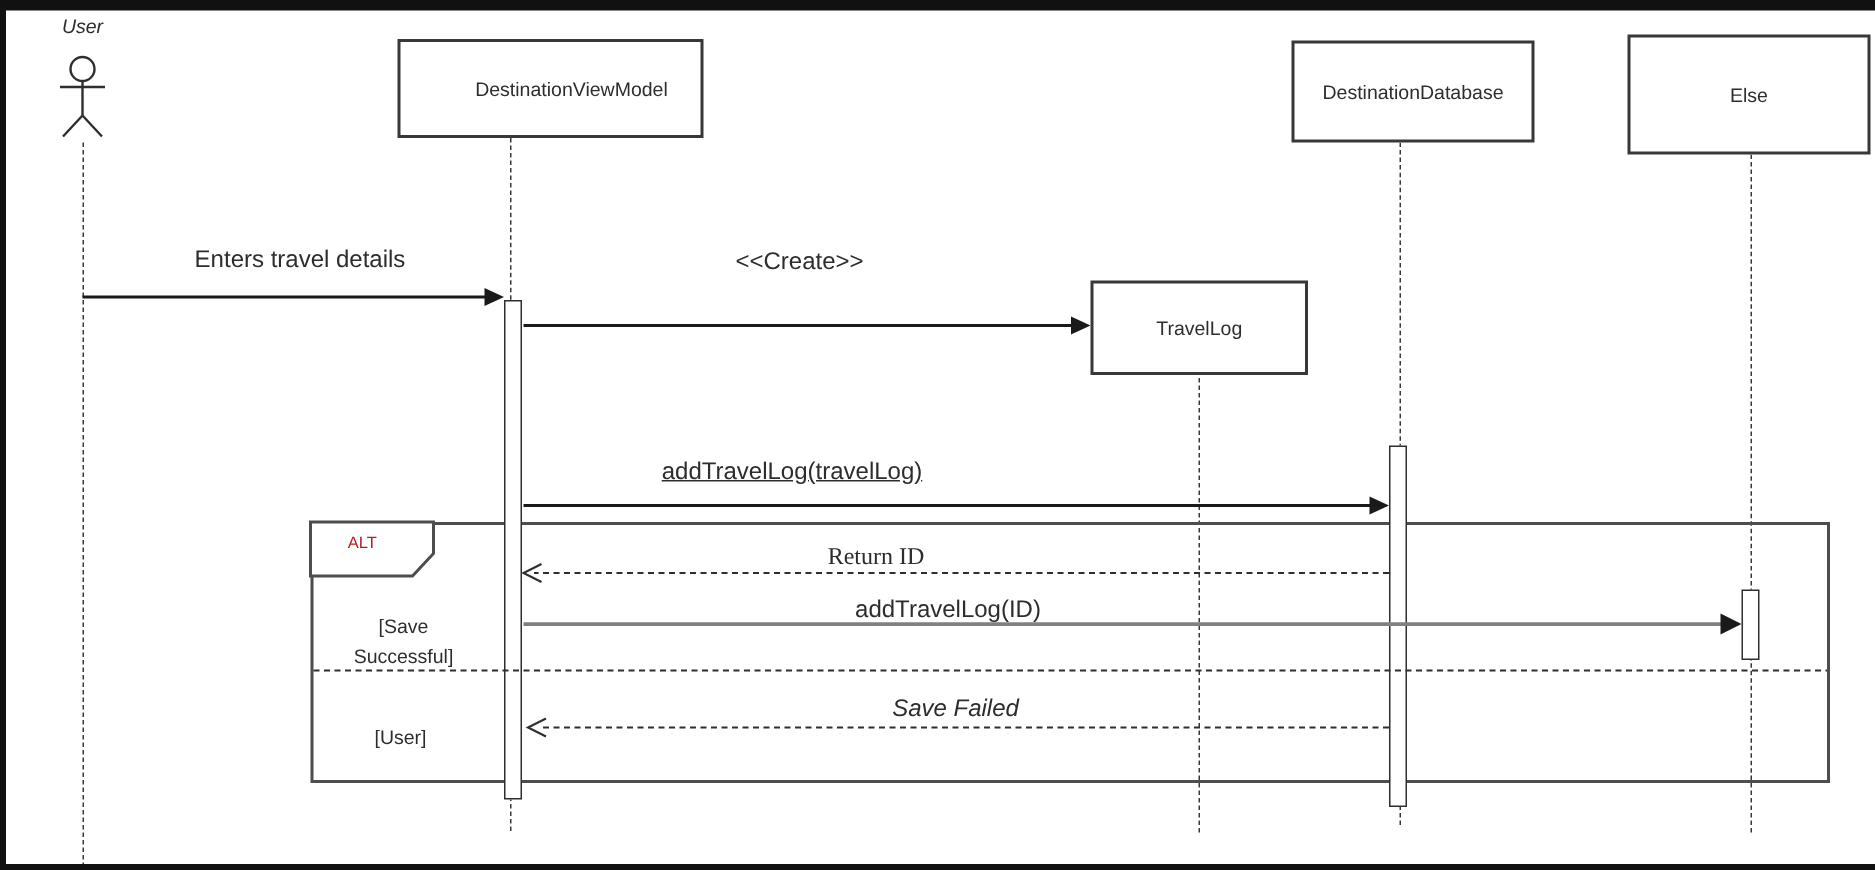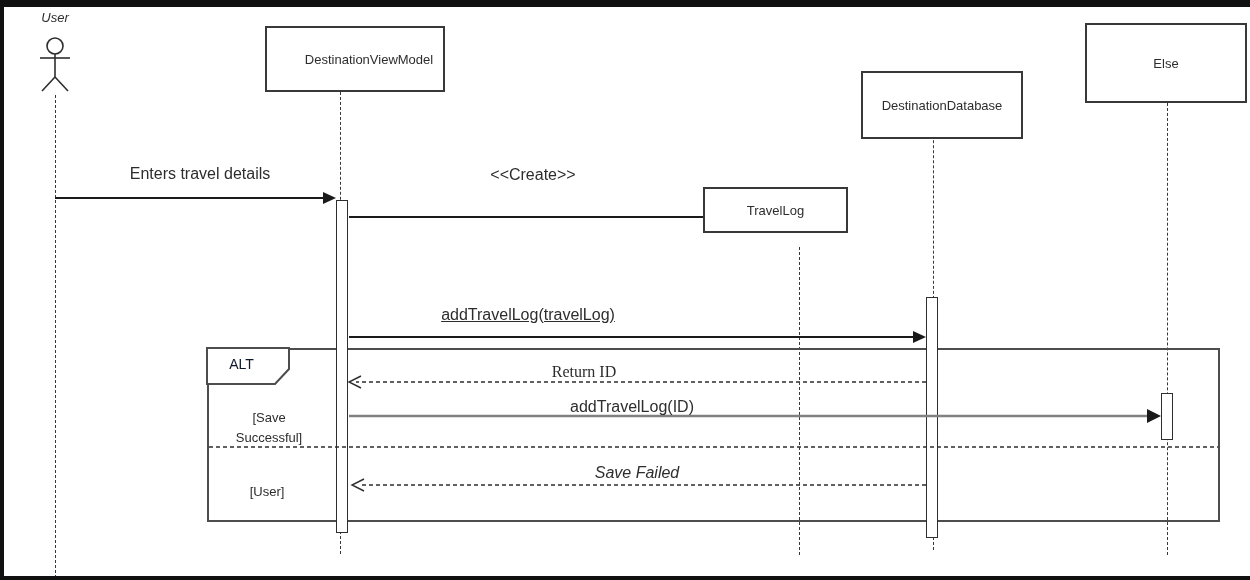--- a/index.html
+++ b/index.html
@@ -22,21 +22,21 @@
     position:absolute;background:#fff;border:2px solid #383838;box-sizing:border-box;
     display:flex;align-items:center;justify-content:center;
     font-size:13px;color:#2d2d2d;z-index:5;text-align:center;
   }
   .lbl{
     position:absolute;font-size:16px;color:#2d2d2d;text-align:center;
     z-index:6;white-space:nowrap;line-height:1.2;
   }
   .lbl.wrap{white-space:normal;}
   .guard{font-size:13px;z-index:6;}
-  .altop{font-size:14px;color:#0f172a;z-index:6;}
+  .altop{font-size:11px;color:#b91c1c;z-index:6;}
 </style>
 </head>
 <body>
 
 <div id="stage">
 
   <div class="framebar" style="left:0;top:0;width:1250px;height:7px;"></div>
   <div class="framebar" style="left:0;top:0;width:4px;height:580px;"></div>
   <div class="framebar" style="left:0;top:576px;width:1250px;height:4px;"></div>
 
@@ -78,30 +78,30 @@
 
     <line x1="349" y1="416" x2="1150" y2="416" stroke="#808080" stroke-width="2.5"></line>
     <polygon points="1161,416 1147,409 1147,423" fill="#1a1a1a"></polygon>
 
     <line x1="926" y1="485" x2="359" y2="485" stroke="#2e2e2e" stroke-width="1.4" stroke-dasharray="4 3"></line>
     <polyline points="364,479 352,485 364,491" fill="none" stroke="#2e2e2e" stroke-width="1.4"></polyline>
 
     <line x1="209" y1="447" x2="1218" y2="447" stroke="#2e2e2e" stroke-width="1.4" stroke-dasharray="4 3"></line>
   </svg>
 
-  <div class="pbox" style="left:265px;top:26px;width:180px;height:66px;padding-left:28px;">
+  <div class="pbox" style="left:265px;top:26px;width:204px;height:66px;padding-left:28px;">
     <span>DestinationViewModel</span>
   </div>
-  <div class="pbox" style="left:861px;top:27px;width:162px;height:68px;margin-top:44px;">
+  <div class="pbox" style="left:861px;top:27px;width:162px;height:68px;">
     <span>DestinationDatabase</span>
   </div>
   <div class="pbox" style="left:1085px;top:23px;width:162px;height:80px;">
     <span>Else</span>
   </div>
-  <div class="pbox" style="left:703px;top:187px;width:145px;height:46px;">
+  <div class="pbox" style="left:727px;top:187px;width:145px;height:63px;">
     <span>TravelLog</span>
   </div>
 
   <div class="lbl" style="left:25px;top:10px;width:60px;font-size:13px;font-style:italic;">User</div>
 
   <div class="lbl" style="left:115px;top:164px;width:170px;">Enters travel details</div>
   <div class="lbl" style="left:433px;top:165px;width:200px;">&lt;&lt;Create&gt;&gt;</div>
   <div class="lbl" style="left:428px;top:305px;width:200px;text-decoration:underline;">addTravelLog(travelLog)</div>
   <div class="lbl" style="left:504px;top:362px;width:160px;font-family:Liberation Serif, serif;">Return ID</div>
   <div class="lbl" style="left:552px;top:397px;width:160px;">addTravelLog(ID)</div>

